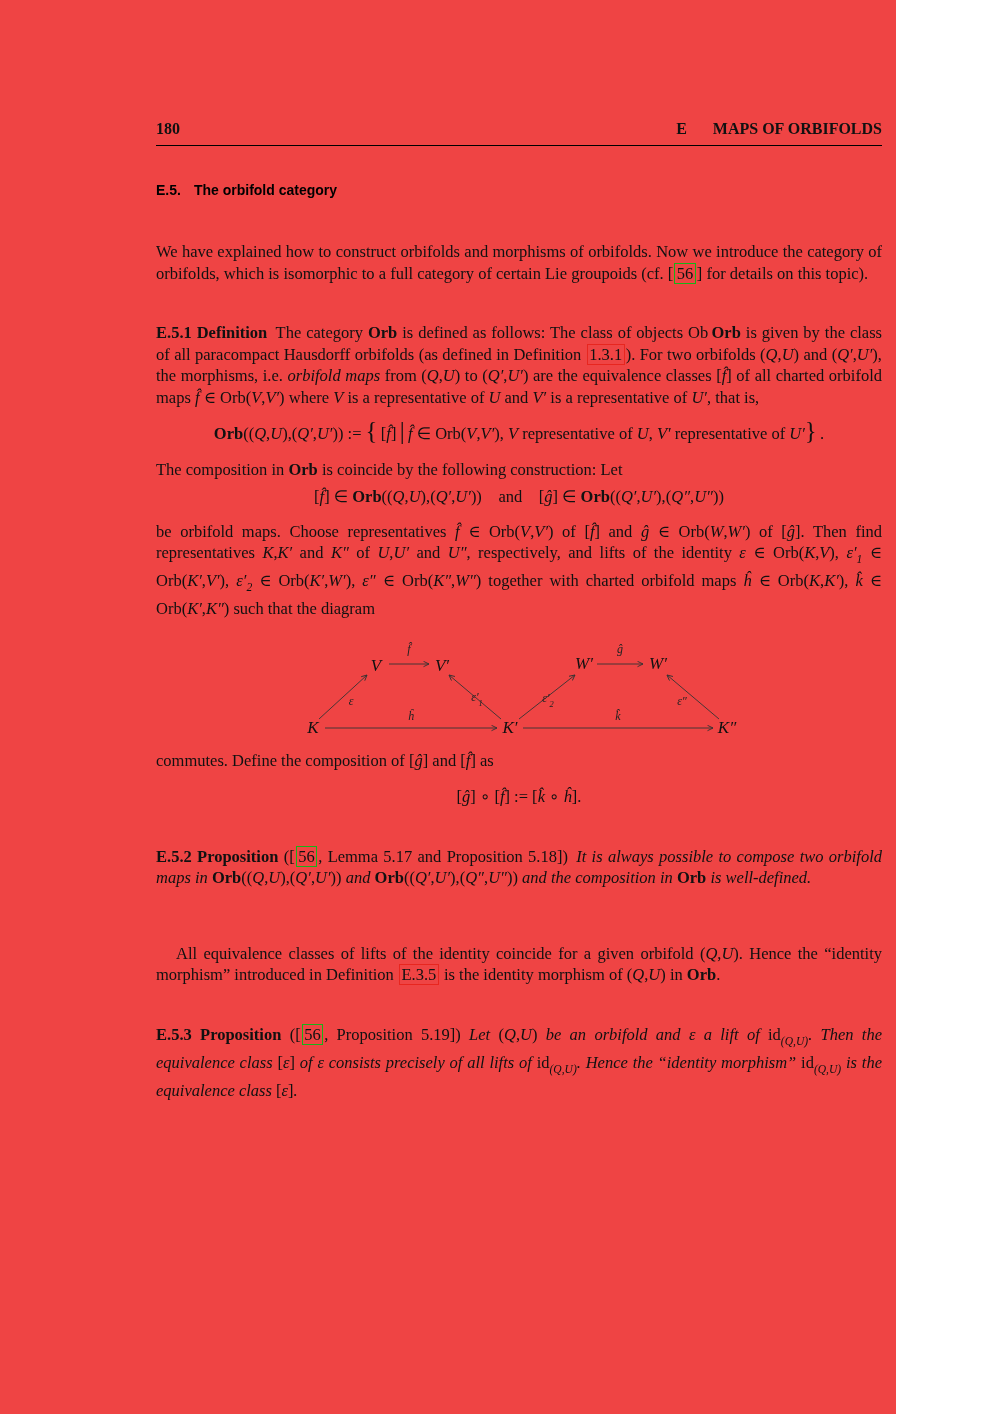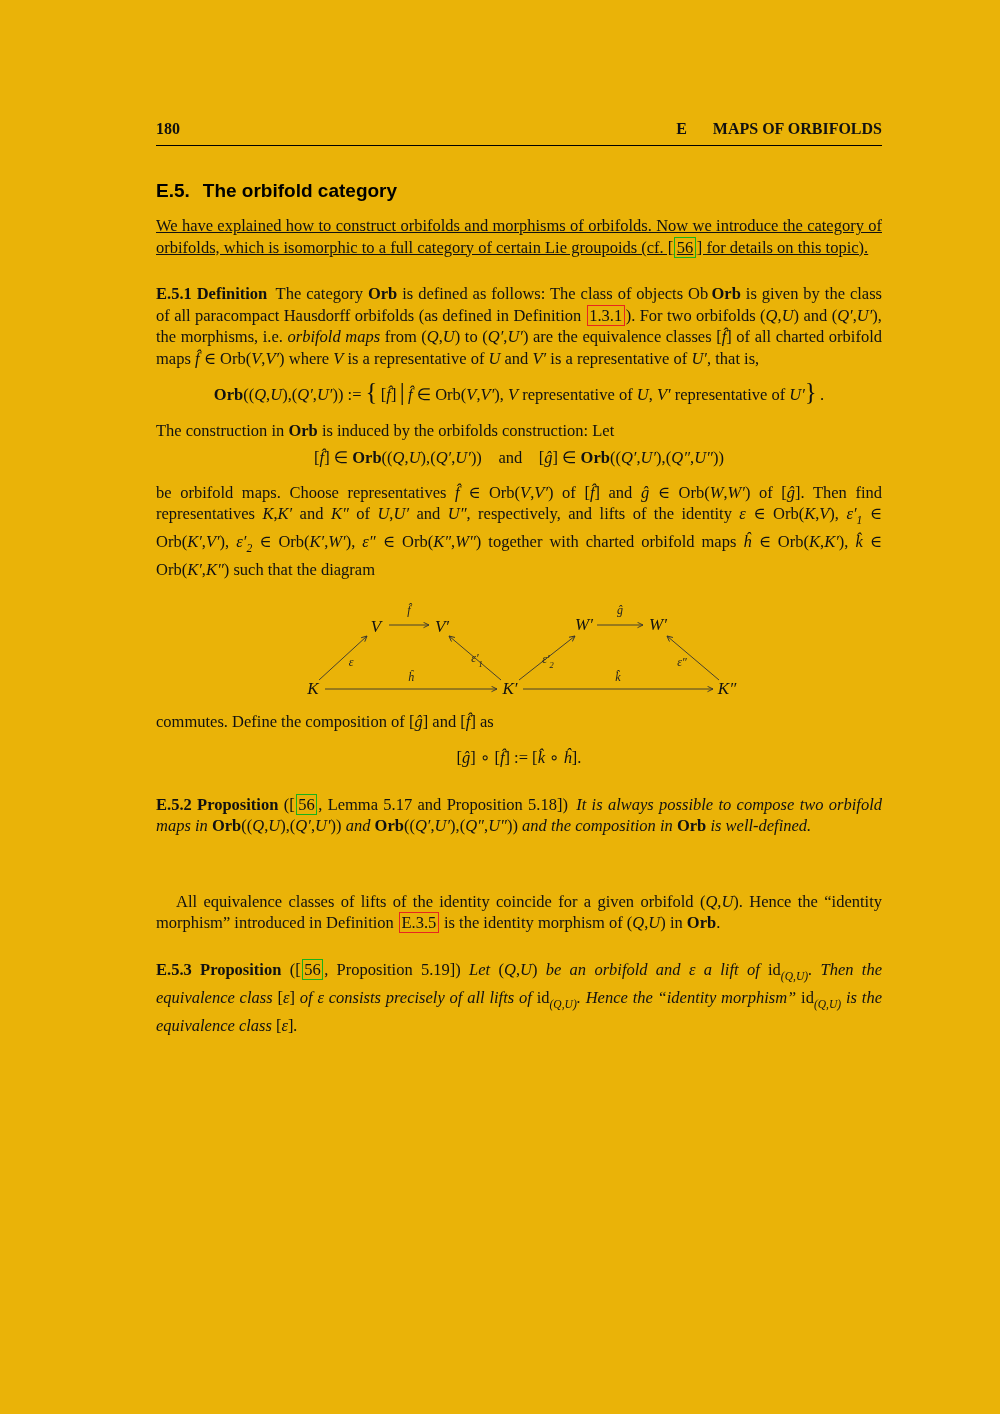--- a/index.html
+++ b/index.html
@@ -1,46 +1,46 @@
 <!DOCTYPE html>
 <html style="--green: #19b219; --red: #e8261f;"><head>
 <meta charset="utf-8">
 <style>
   html,body{margin:0;padding:0;background:#ffffff;}
   .page{
     position:relative;
-    width:1000px;height:1414px;
-    background:#eab308;
+    width:896px;height:1414px;
+    background:#ef4444;
     font-family:"Liberation Serif","DejaVu Serif",serif;
     color:#111111;
     overflow:hidden;
   }
   .content{
     position:absolute;
     left:156px;top:0;
     width:726px;
     padding-top:118px;
     font-size:16.5px;
     line-height:21.5px;
   }
   .header-row{
     display:flex;justify-content:space-between;align-items:baseline;
     font-weight:bold;font-size:16px;
   }
   .rt-gap{display:inline-block;width:26px;}
   .header-rule{border:none;border-top:1.3px solid #000;margin:5px 0 0 0;}
   .section-heading{
     font-family:"Liberation Sans","DejaVu Sans",sans-serif;
-    font-weight:700;font-size:19px;
+    font-weight:700;font-size:14px;
     margin:34px 0 0 0;color:#000;
   }
   .h-gap{display:inline-block;width:13px;}
   .para{margin:0;text-align:justify;}
-  .mt-p1{margin-top:14px;text-decoration:underline;}
-  .mt-block{margin-top:25px;}
+  .mt-p1{margin-top:40px;}
+  .mt-block{margin-top:38px;}
   .mt-big{margin-top:54px;}
   .indent{text-indent:20px;}
   .equation{text-align:center;margin:15px 0 14px 0;font-family:Liberation Serif, serif;}
   .eq-tight{margin:6px 0 13px 0;}
 
   
   .run-r{}
   .run-i{font-style:italic;}
   .run-c{font-style:italic;}
   .run-b{font-weight:bold;}
@@ -82,21 +82,21 @@
     <h1 class="section-heading">
       <span>E.5.</span><span class="h-gap"></span><span>The orbifold category</span>
     </h1>
 
     <p class="para mt-p1"><span class="run-r">We have explained how to construct orbifolds and morphisms of orbifolds.  Now we introduce the category of orbifolds, which is isomorphic to a full category of certain Lie groupoids (cf. [</span><span class="run-g">56</span><span class="run-r">] for details on this topic).</span></p>
 
     <p class="para mt-block"><span class="run-b">E.5.1 Definition</span><span class="run-r"> The category </span><span class="run-b">Orb</span><span class="run-r"> is defined as follows: The class of objects Ob </span><span class="run-b">Orb</span><span class="run-r"> is given by the class of all paracompact Hausdorff orbifolds (as defined in Definition </span><span class="run-d">1.3.1</span><span class="run-r">). For two orbifolds (</span><span class="run-i">Q</span><span class="run-r">,</span><span class="run-c">U</span><span class="run-r">) and (</span><span class="run-i">Q′</span><span class="run-r">,</span><span class="run-c">U′</span><span class="run-r">), the morphisms, i.e. </span><span class="run-i">orbifold maps</span><span class="run-r"> from (</span><span class="run-i">Q</span><span class="run-r">,</span><span class="run-c">U</span><span class="run-r">) to (</span><span class="run-i">Q′</span><span class="run-r">,</span><span class="run-c">U′</span><span class="run-r">) are the equivalence classes [</span><span class="run-i">f̂</span><span class="run-r">] of all charted orbifold maps </span><span class="run-i">f̂</span><span class="run-r"> ∈ Orb(</span><span class="run-c">V</span><span class="run-r">,</span><span class="run-c">V′</span><span class="run-r">) where </span><span class="run-c">V</span><span class="run-r"> is a representative of </span><span class="run-c">U</span><span class="run-r"> and </span><span class="run-c">V′</span><span class="run-r"> is a representative of </span><span class="run-c">U′</span><span class="run-r">, that is,</span></p>
 
     <div class="equation"><span class="run-b">Orb</span><span class="run-r">((</span><span class="run-i">Q</span><span class="run-r">,</span><span class="run-c">U</span><span class="run-r">),(</span><span class="run-i">Q′</span><span class="run-r">,</span><span class="run-c">U′</span><span class="run-r">)) := </span><span class="run-B">{</span><span class="run-r"> [</span><span class="run-i">f̂</span><span class="run-r">] </span><span class="run-B">|</span><span class="run-r"> </span><span class="run-i">f̂</span><span class="run-r"> ∈ Orb(</span><span class="run-c">V</span><span class="run-r">,</span><span class="run-c">V′</span><span class="run-r">), </span><span class="run-c">V</span><span class="run-r"> representative of </span><span class="run-c">U</span><span class="run-r">, </span><span class="run-c">V′</span><span class="run-r"> representative of </span><span class="run-c">U′</span><span class="run-B">}</span><span class="run-r"> .</span></div>
 
-    <p class="para"><span class="run-r">The construction in </span><span class="run-b">Orb</span><span class="run-r"> is induced by the orbifolds construction: Let</span></p>
+    <p class="para"><span class="run-r">The composition in </span><span class="run-b">Orb</span><span class="run-r"> is coincide by the following construction: Let</span></p>
 
     <div class="equation eq-tight"><span class="run-r">[</span><span class="run-i">f̂</span><span class="run-r">] ∈ </span><span class="run-b">Orb</span><span class="run-r">((</span><span class="run-i">Q</span><span class="run-r">,</span><span class="run-c">U</span><span class="run-r">),(</span><span class="run-i">Q′</span><span class="run-r">,</span><span class="run-c">U′</span><span class="run-r">))</span><span class="run-r"> and </span><span class="run-r">[</span><span class="run-i">ĝ</span><span class="run-r">] ∈ </span><span class="run-b">Orb</span><span class="run-r">((</span><span class="run-i">Q′</span><span class="run-r">,</span><span class="run-c">U′</span><span class="run-r">),(</span><span class="run-i">Q″</span><span class="run-r">,</span><span class="run-c">U″</span><span class="run-r">))</span></div>
 
     <p class="para"><span class="run-r">be orbifold maps.  Choose representatives </span><span class="run-i">f̂</span><span class="run-r"> ∈ Orb(</span><span class="run-c">V</span><span class="run-r">,</span><span class="run-c">V′</span><span class="run-r">) of [</span><span class="run-i">f̂</span><span class="run-r">] and </span><span class="run-i">ĝ</span><span class="run-r"> ∈ Orb(</span><span class="run-c">W</span><span class="run-r">,</span><span class="run-c">W′</span><span class="run-r">) of [</span><span class="run-i">ĝ</span><span class="run-r">].  Then find representatives </span><span class="run-c">K</span><span class="run-r">,</span><span class="run-c">K′</span><span class="run-r"> and </span><span class="run-c">K″</span><span class="run-r"> of </span><span class="run-c">U</span><span class="run-r">,</span><span class="run-c">U′</span><span class="run-r"> and </span><span class="run-c">U″</span><span class="run-r">, respectively, and lifts of the identity </span><span class="run-i">ε</span><span class="run-r"> ∈ Orb(</span><span class="run-c">K</span><span class="run-r">,</span><span class="run-c">V</span><span class="run-r">), </span><span class="run-i">ε′</span><span class="run-is">1</span><span class="run-r"> ∈ Orb(</span><span class="run-c">K′</span><span class="run-r">,</span><span class="run-c">V′</span><span class="run-r">), </span><span class="run-i">ε′</span><span class="run-is">2</span><span class="run-r"> ∈ Orb(</span><span class="run-c">K′</span><span class="run-r">,</span><span class="run-c">W′</span><span class="run-r">), </span><span class="run-i">ε″</span><span class="run-r"> ∈ Orb(</span><span class="run-c">K″</span><span class="run-r">,</span><span class="run-c">W″</span><span class="run-r">) together with charted orbifold maps </span><span class="run-i">ĥ</span><span class="run-r"> ∈ Orb(</span><span class="run-c">K</span><span class="run-r">,</span><span class="run-c">K′</span><span class="run-r">), </span><span class="run-i">k̂</span><span class="run-r"> ∈ Orb(</span><span class="run-c">K′</span><span class="run-r">,</span><span class="run-c">K″</span><span class="run-r">) such that the diagram</span></p>
 
     <div class="diagram">
       <svg width="456" height="104" viewBox="0 0 456 104">
         <defs>
           <marker id="ah" markerWidth="9" markerHeight="8" refX="6.6" refY="3.5" orient="auto">
             <path d="M0.5,0.5 L6.6,3.5 L0.5,6.5" fill="none" stroke="#333" stroke-width="1"></path>

